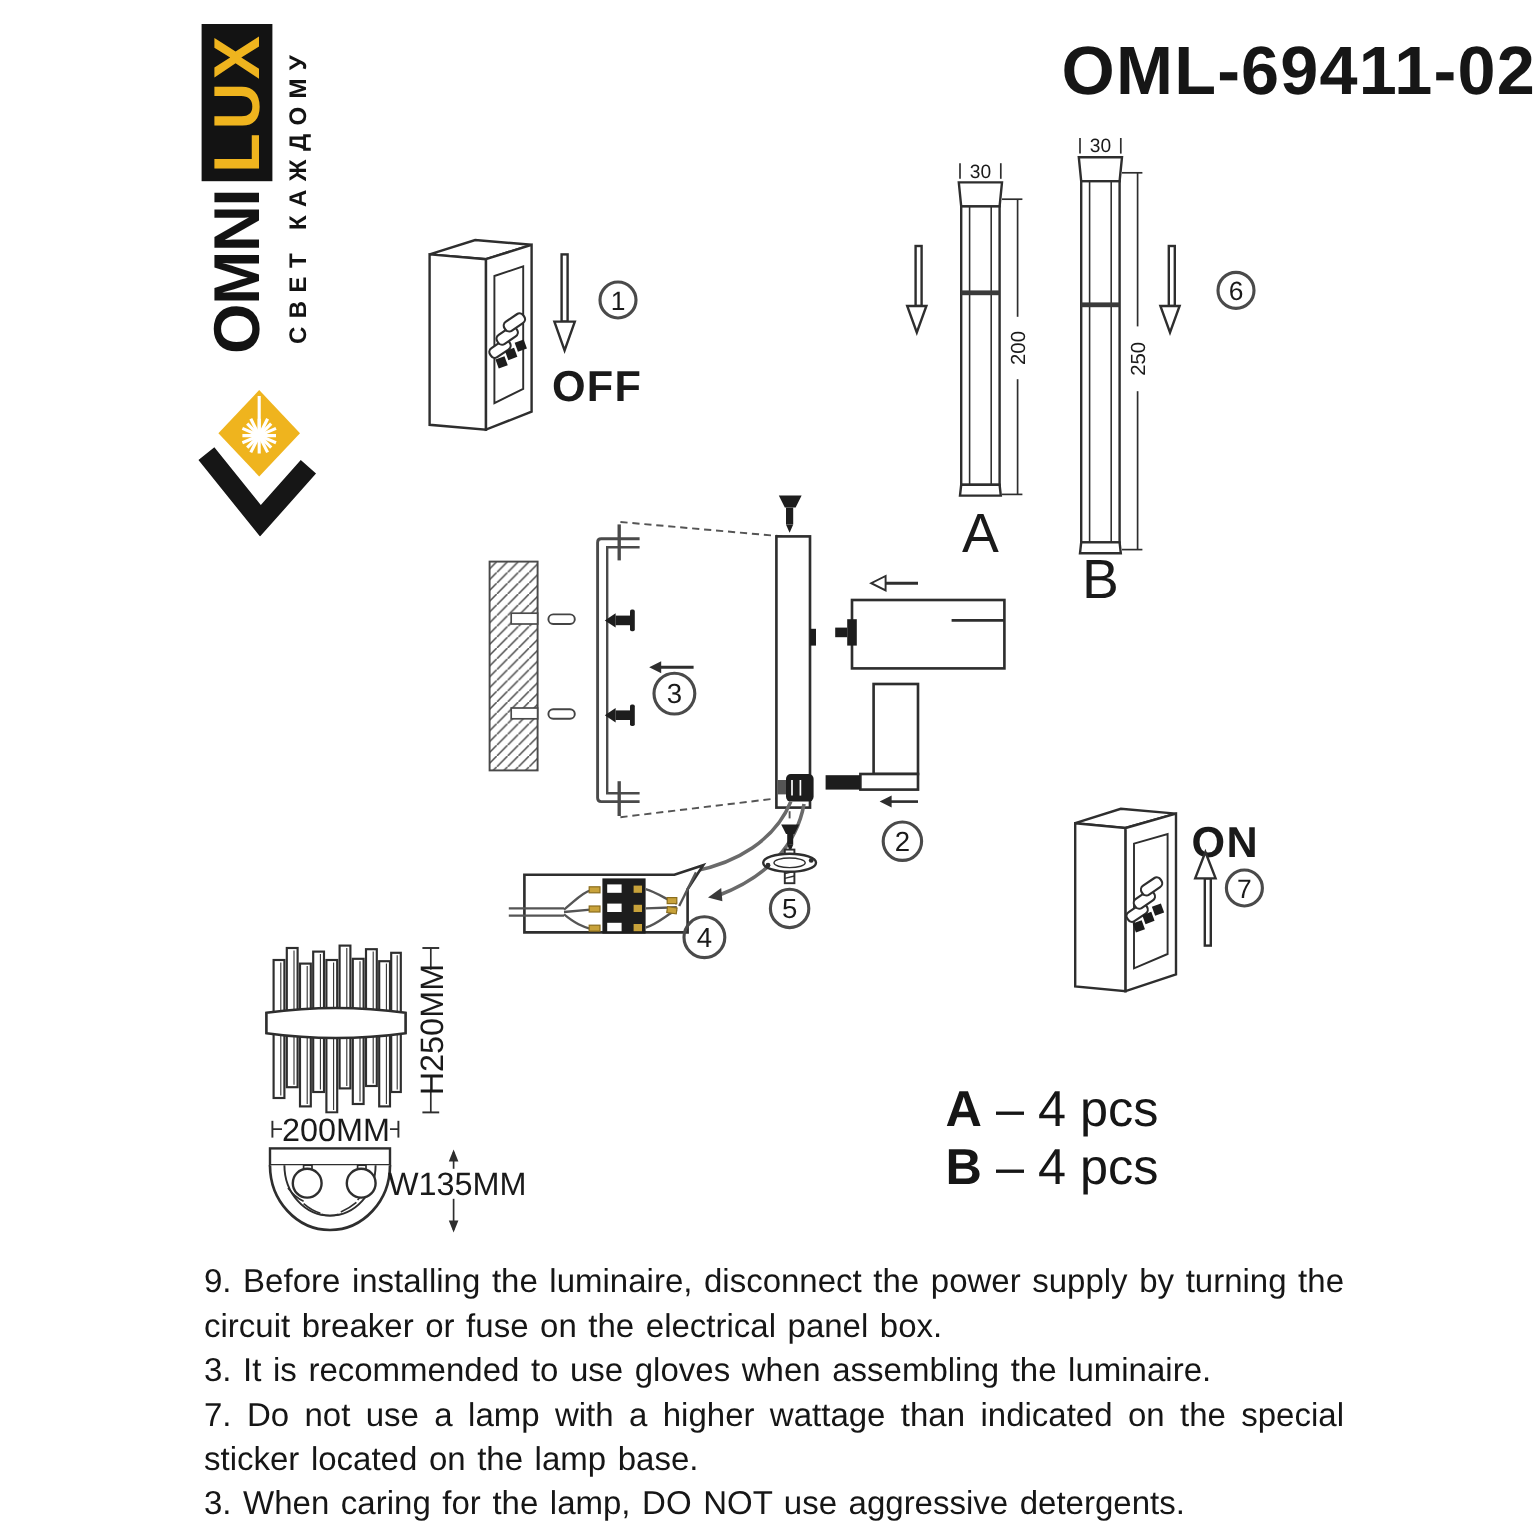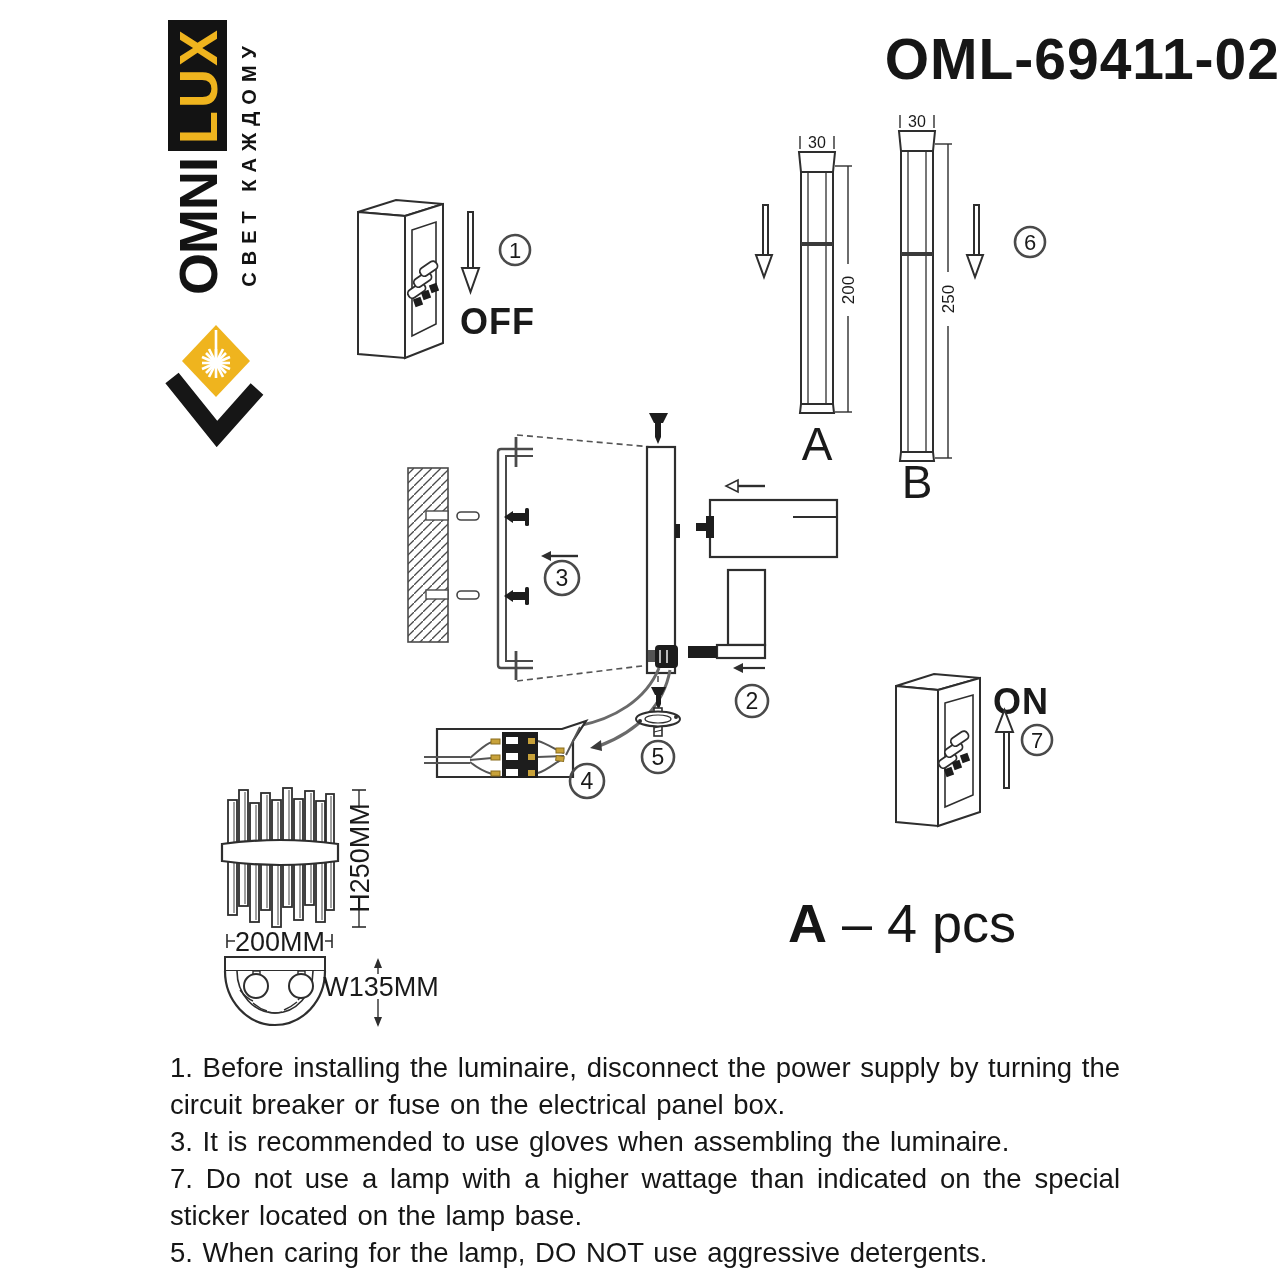--- a/index.html
+++ b/index.html
@@ -9,21 +9,21 @@
   .abs{position:absolute;}
   .vflip{writing-mode:vertical-rl;transform:rotate(180deg);}
   #title{left:0;right:0;top:26px;text-align:right;font-size:57px;font-weight:700;letter-spacing:1px;}
   #lux-box{left:168px;top:20px;width:59px;height:131px;background:#131313;
            display:flex;align-items:center;justify-content:center;}
   #lux-box span{font-size:54px;font-weight:700;letter-spacing:3px;color:#EFB41E;}
   #omni{left:168px;top:150px;width:59px;height:152px;display:flex;align-items:center;justify-content:center;}
   #omni span{font-size:54px;font-weight:700;letter-spacing:-1px;color:#131313;}
   #tagline{left:233px;top:12px;width:32px;height:302px;display:flex;align-items:center;justify-content:center;}
   #tagline span{font-size:20px;font-weight:700;letter-spacing:7px;color:#131313;white-space:nowrap;}
-  #qty{left:788px;top:899px;font-size:54px;line-height:49px;white-space:nowrap;}
+  #qty{left:788px;top:899px;font-size:42px;line-height:49px;white-space:nowrap;}
   #qty b{font-weight:700;}
   #instructions{left:170px;top:1049px;width:950px;font-size:27.5px;line-height:37px;
                 text-align:justify;word-spacing:2px;}
   #instructions p{margin:0;}
 </style>
 </head>
 <body>
 
 <div id="page">
 
@@ -350,22 +350,23 @@
       <line x1="378" y1="960" x2="378" y2="1025" stroke-width="1.4"></line>
       <polygon points="374,968 382,968 378,958" fill="#2e2e2e" stroke="none"></polygon>
       <polygon points="374,1017 382,1017 378,1027" fill="#2e2e2e" stroke="none"></polygon>
       <rect x="334" y="974" width="94" height="25" fill="#fff" stroke="none"></rect>
       <text x="381" y="996" text-anchor="middle" font-size="27" stroke="none">W135MM</text>
     </g>
   </svg>
 
   <div class="abs" id="qty">
     <div><b>A</b><span> – 4 pcs</span></div>
+    <div><b>B</b><span> – 4 pcs</span></div>
   </div>
 
   <div class="abs" id="instructions">
-    <p>1. Before installing the luminaire, disconnect the power supply by turning the circuit breaker or fuse on the electrical panel box.</p>
+    <p>9. Before installing the luminaire, disconnect the power supply by turning the circuit breaker or fuse on the electrical panel box.</p>
     <p>3. It is recommended to use gloves when assembling the luminaire.</p>
     <p>7. Do not use a lamp with a higher wattage than indicated on the special sticker located on the lamp base.</p>
-    <p>5. When caring for the lamp, DO NOT use aggressive detergents.</p>
+    <p>3. When caring for the lamp, DO NOT use aggressive detergents.</p>
   </div>
 
 </div>
 
 </body></html>

